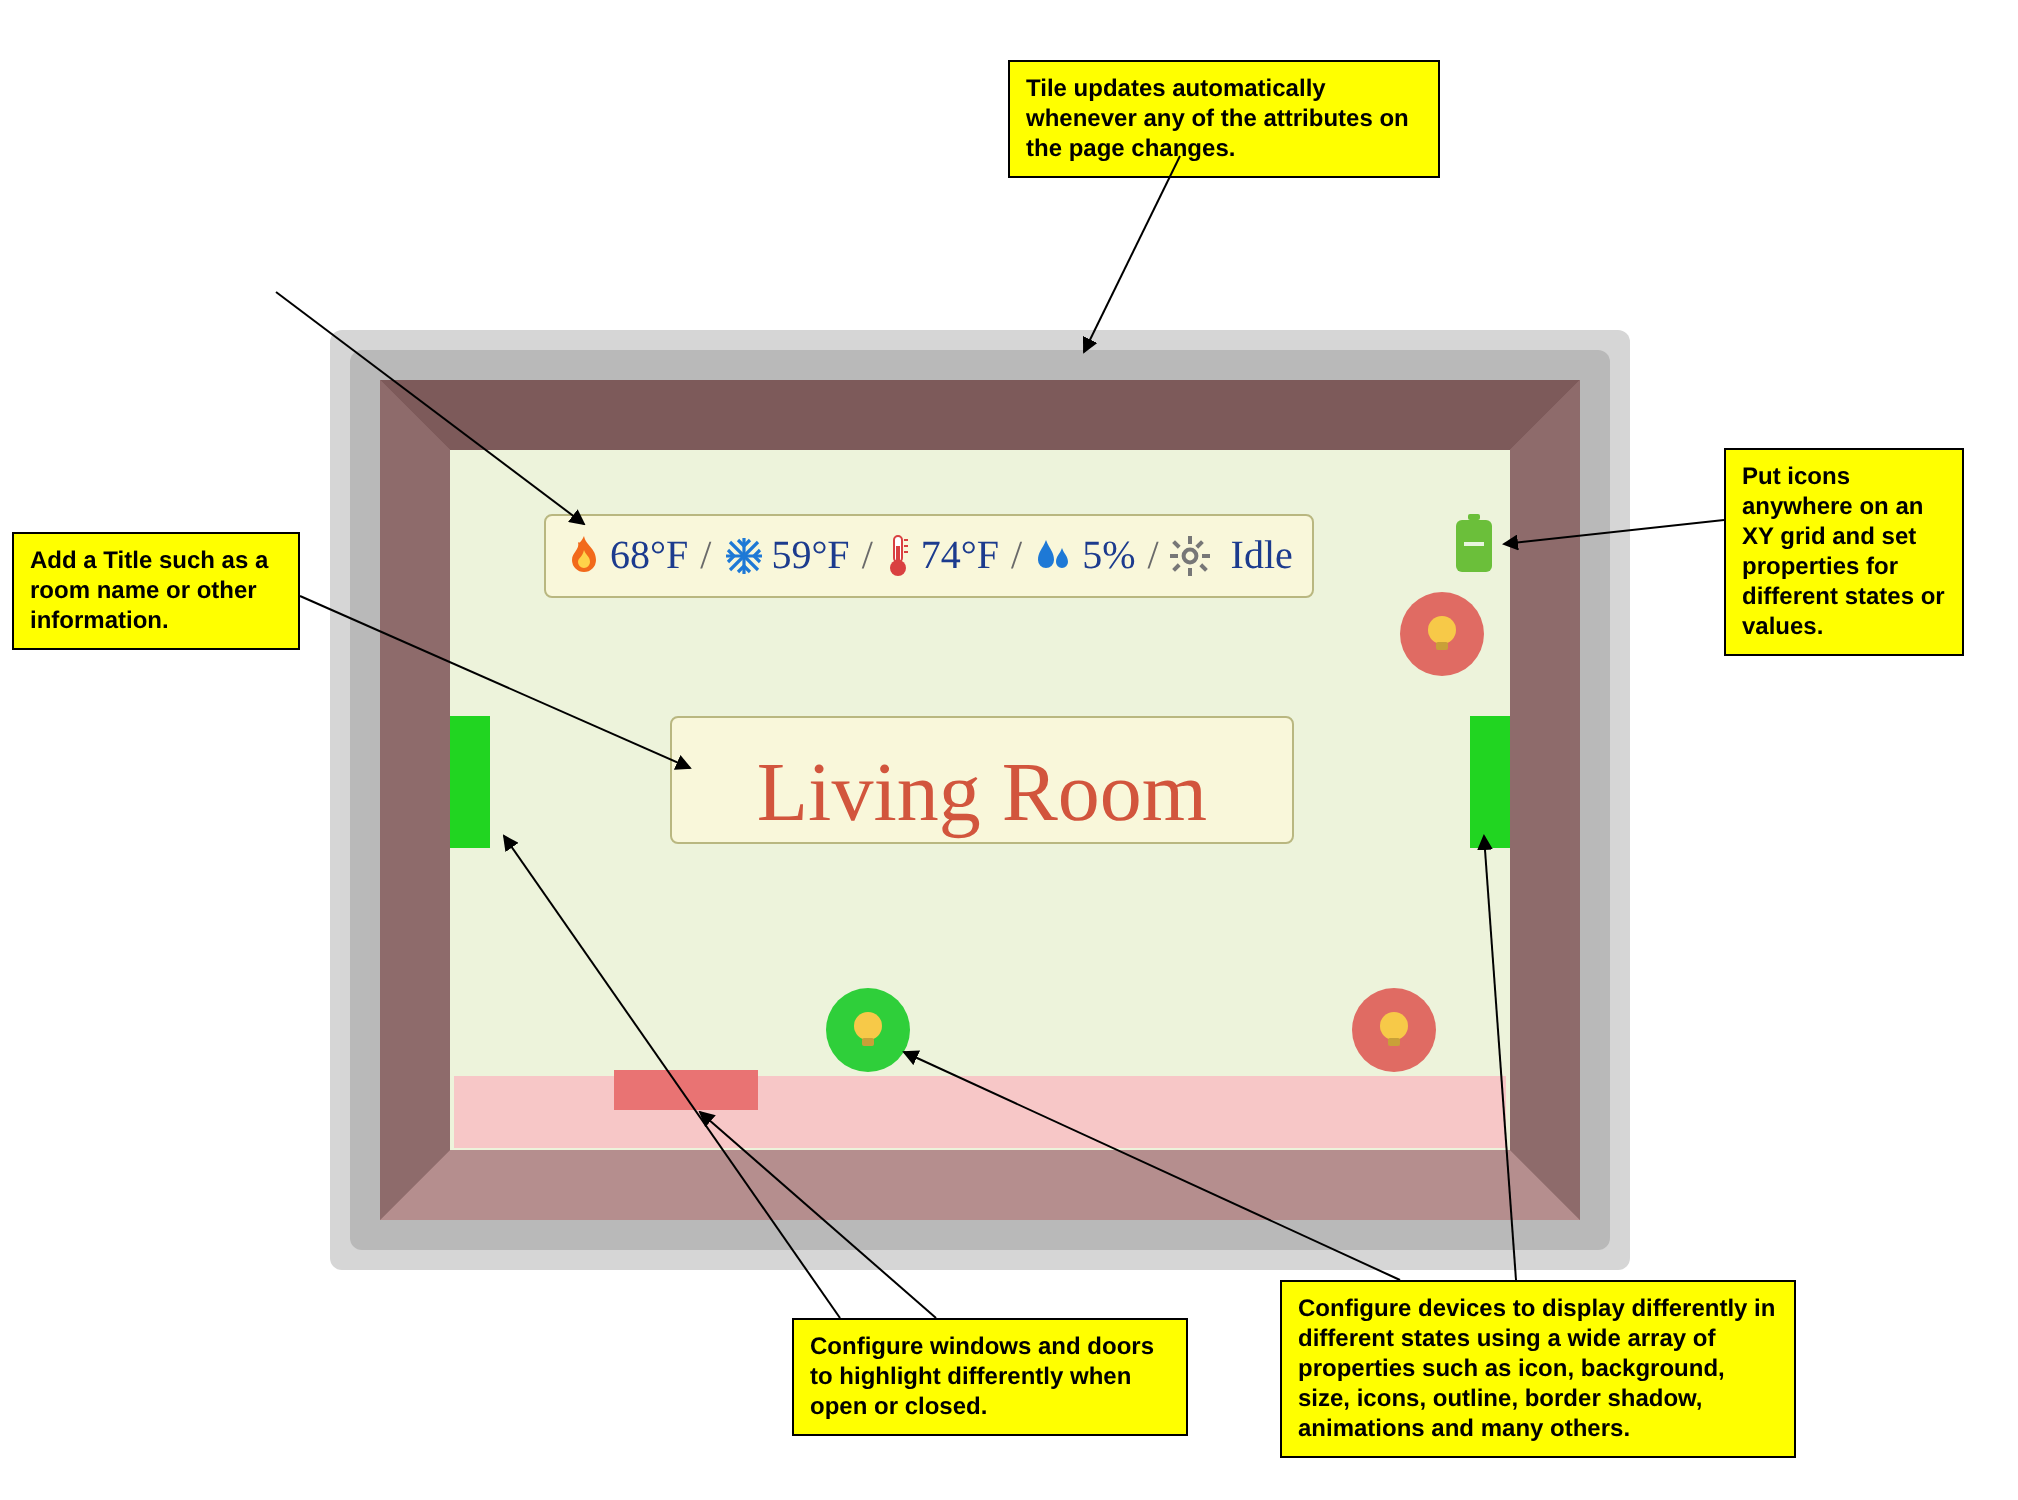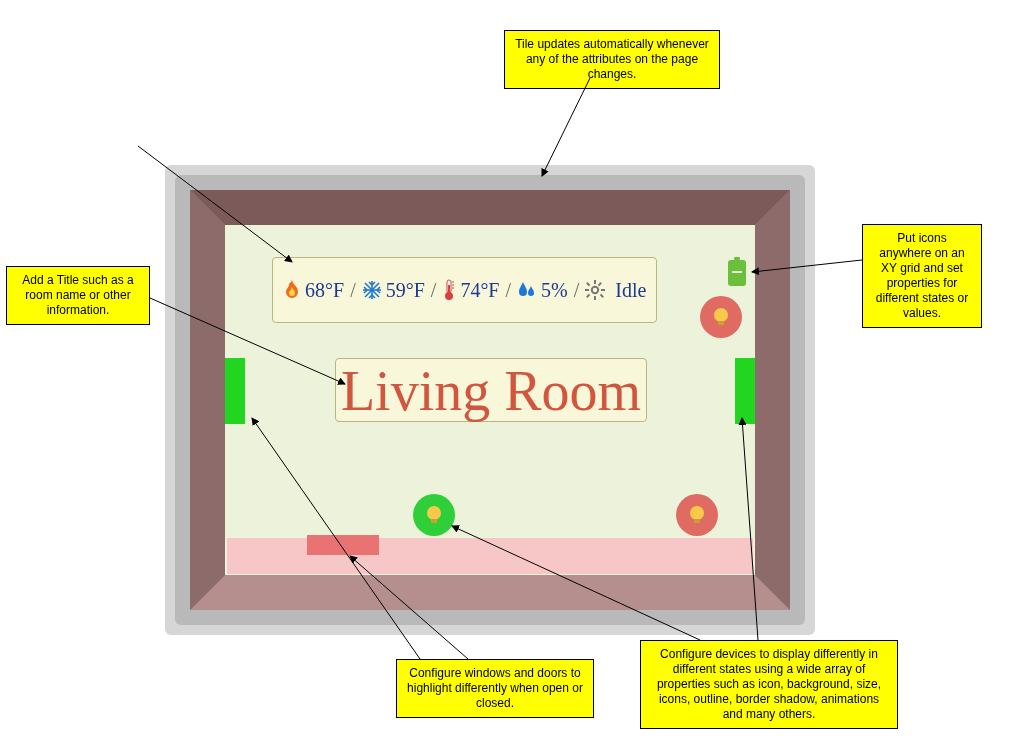--- a/index.html
+++ b/index.html
@@ -1,34 +1,34 @@
 <!DOCTYPE html>
 <html><head>
 <meta charset="utf-8">
 <style>
   html,body{margin:0;padding:0;width:1009px;height:750px;background:#fff;font-family:Arial,Helvetica,sans-serif;font-size:12px;color:#000;}
   .stage{position:relative;width:1009px;height:750px;}
-  .callout{position:absolute;background:#ffff00;border:1px solid #000;padding:6px 8px;text-align:center;font-weight:normal;line-height:1.25;box-sizing:border-box;}
+  .callout{position:absolute;background:#ffff00;border:1px solid #000;padding:6px 8px;font-weight:bold;line-height:1.25;box-sizing:border-box;}
   svg.lines{position:absolute;left:0;top:0;width:1009px;height:750px;pointer-events:none;}
   
   .tile-shadow{position:absolute;left:175px;top:175px;width:630px;height:450px;background:#b9b9b9;border-radius:6px;}
   .tile-shadow2{position:absolute;left:165px;top:165px;width:650px;height:470px;background:#d6d6d6;border-radius:6px;}
   
   svg.room{position:absolute;left:190px;top:190px;width:600px;height:420px;}
   
   .win-left{position:absolute;left:225px;top:358px;width:20px;height:66px;background:#21d521;}
   .win-right{position:absolute;left:735px;top:358px;width:20px;height:66px;background:#21d521;}
   .win-bottom{position:absolute;left:307px;top:535px;width:72px;height:20px;background:#e97373;}
   .floor-stripe{position:absolute;left:227px;top:538px;width:526px;height:36px;background:#f7c7c7;}
   
-  .iconbar{position:absolute;left:272px;top:257px;height:32px;background:#f9f7da;border:1px solid #b9b780;border-radius:4px;padding:16px 10px;display:flex;align-items:center;gap:4px;font-family:Georgia,'Times New Roman',serif;color:#1c3b8e;font-size:20px;}
+  .iconbar{position:absolute;left:272px;top:257px;height:32px;background:#f9f7da;border:1px solid #b9b780;border-radius:4px;padding:4px 10px;display:flex;align-items:center;gap:4px;font-family:Georgia,'Times New Roman',serif;color:#1c3b8e;font-size:20px;}
   .iconbar .sep{color:#6a6a6a;margin:0 2px;}
   .iconbar svg{flex:none;}
   
-  .room-title{position:absolute;left:335px;top:358px;width:310px;height:62px;background:#f9f7da;border:1px solid #b9b780;border-radius:4px;display:flex;align-items:flex-start;justify-content:center;font-family:Georgia,'Times New Roman',serif;color:#d2553d;font-size:56px;}
+  .room-title{position:absolute;left:335px;top:358px;width:310px;height:62px;background:#f9f7da;border:1px solid #b9b780;border-radius:4px;display:flex;align-items:flex-end;justify-content:center;font-family:Georgia,'Times New Roman',serif;color:#d2553d;font-size:42px;}
   
   .dev-circle{position:absolute;width:42px;height:42px;border-radius:50%;display:flex;align-items:center;justify-content:center;}
   .bulb{width:22px;height:22px;}
   .battery{position:absolute;left:726px;top:257px;width:22px;height:30px;}
   
 </style>
 </head>
 <body>
 <div class="stage">
 

